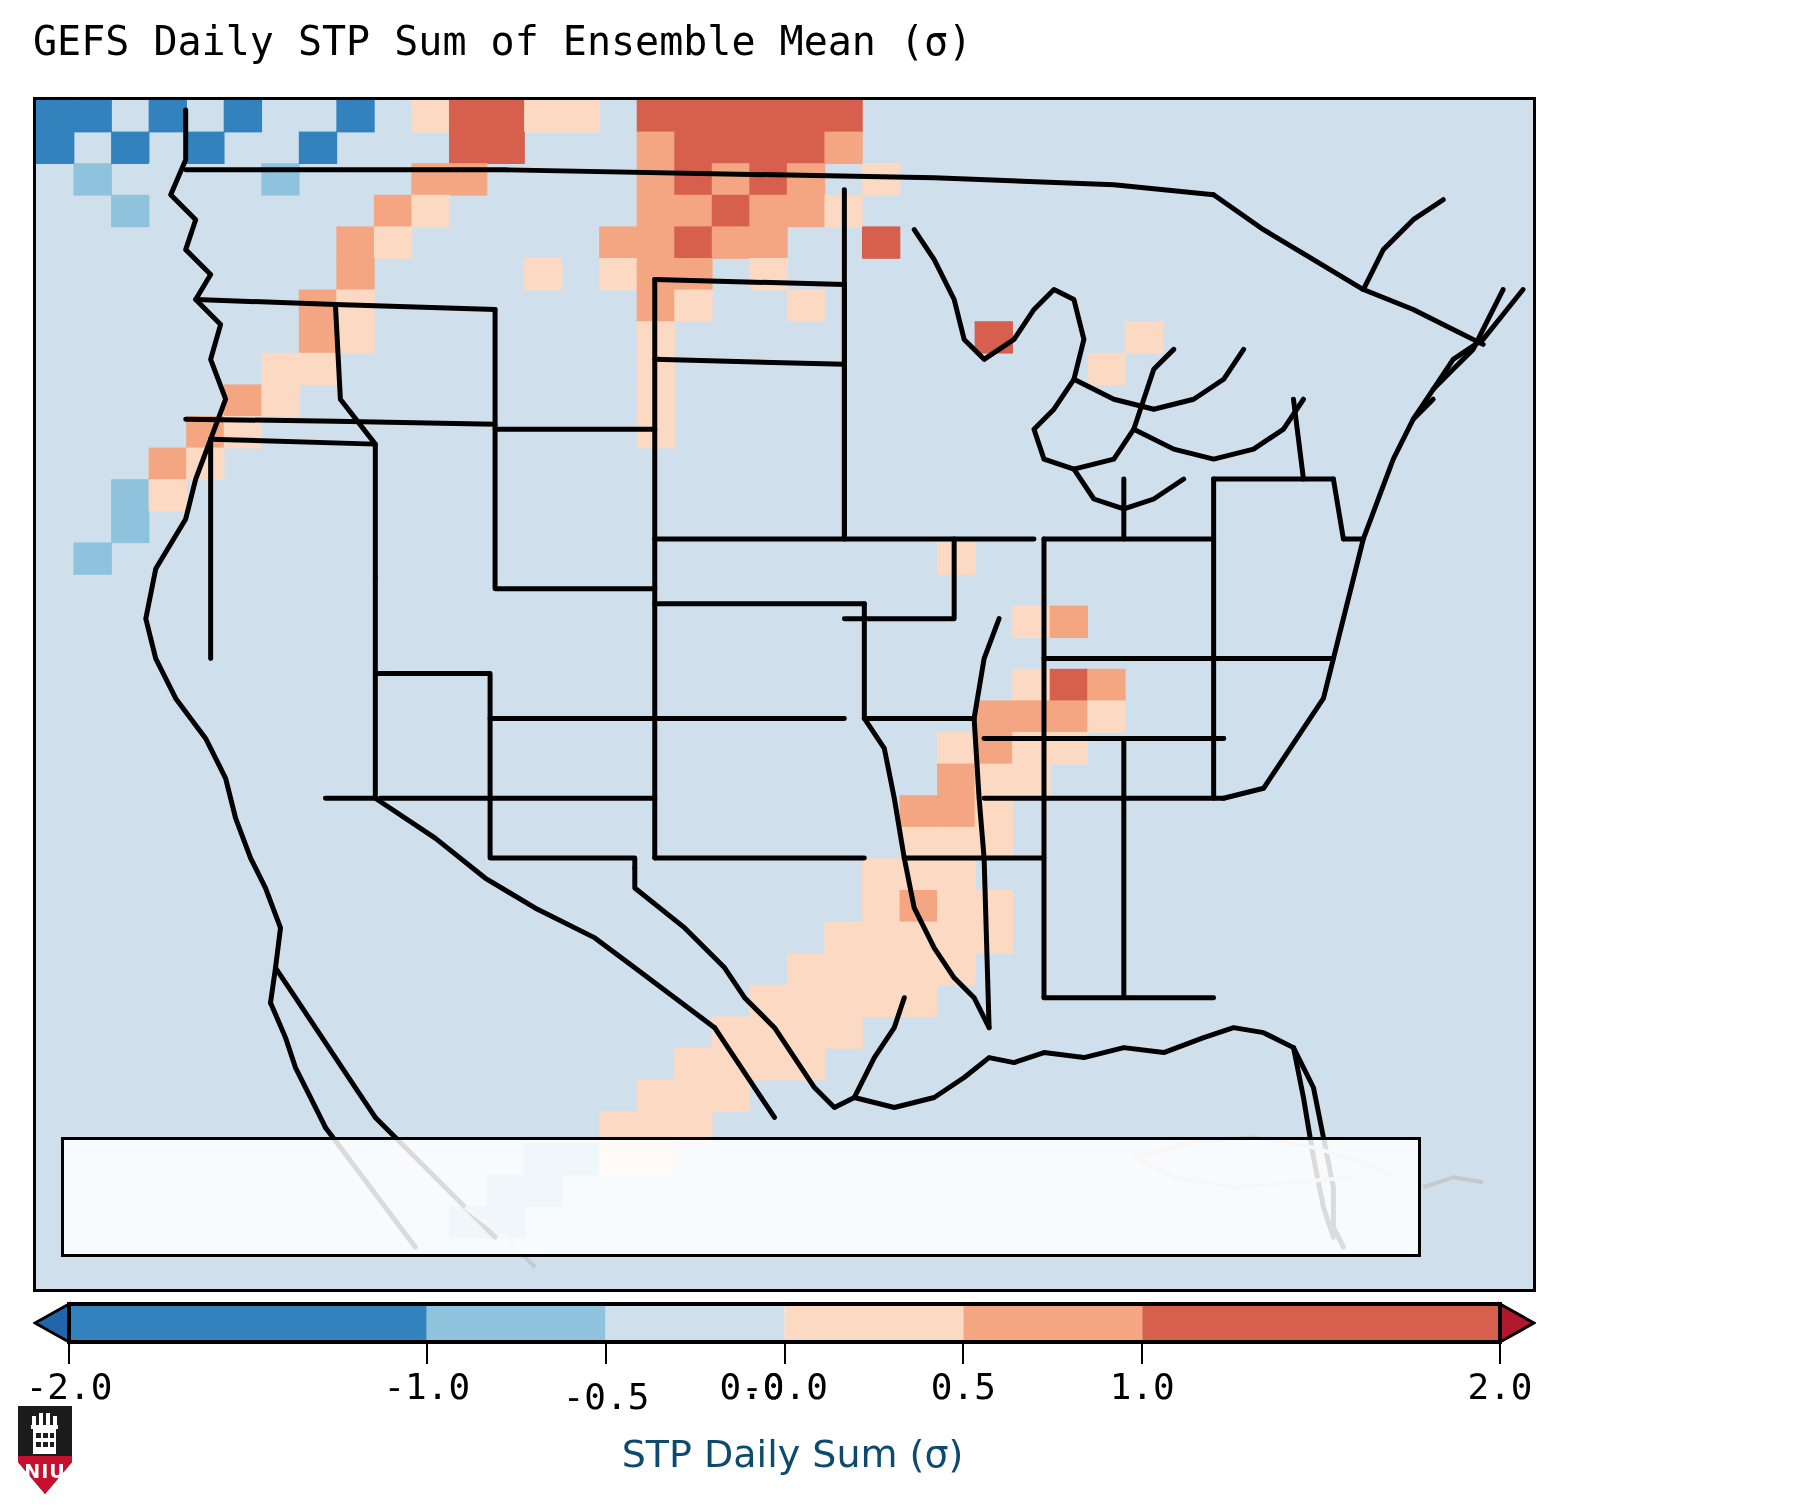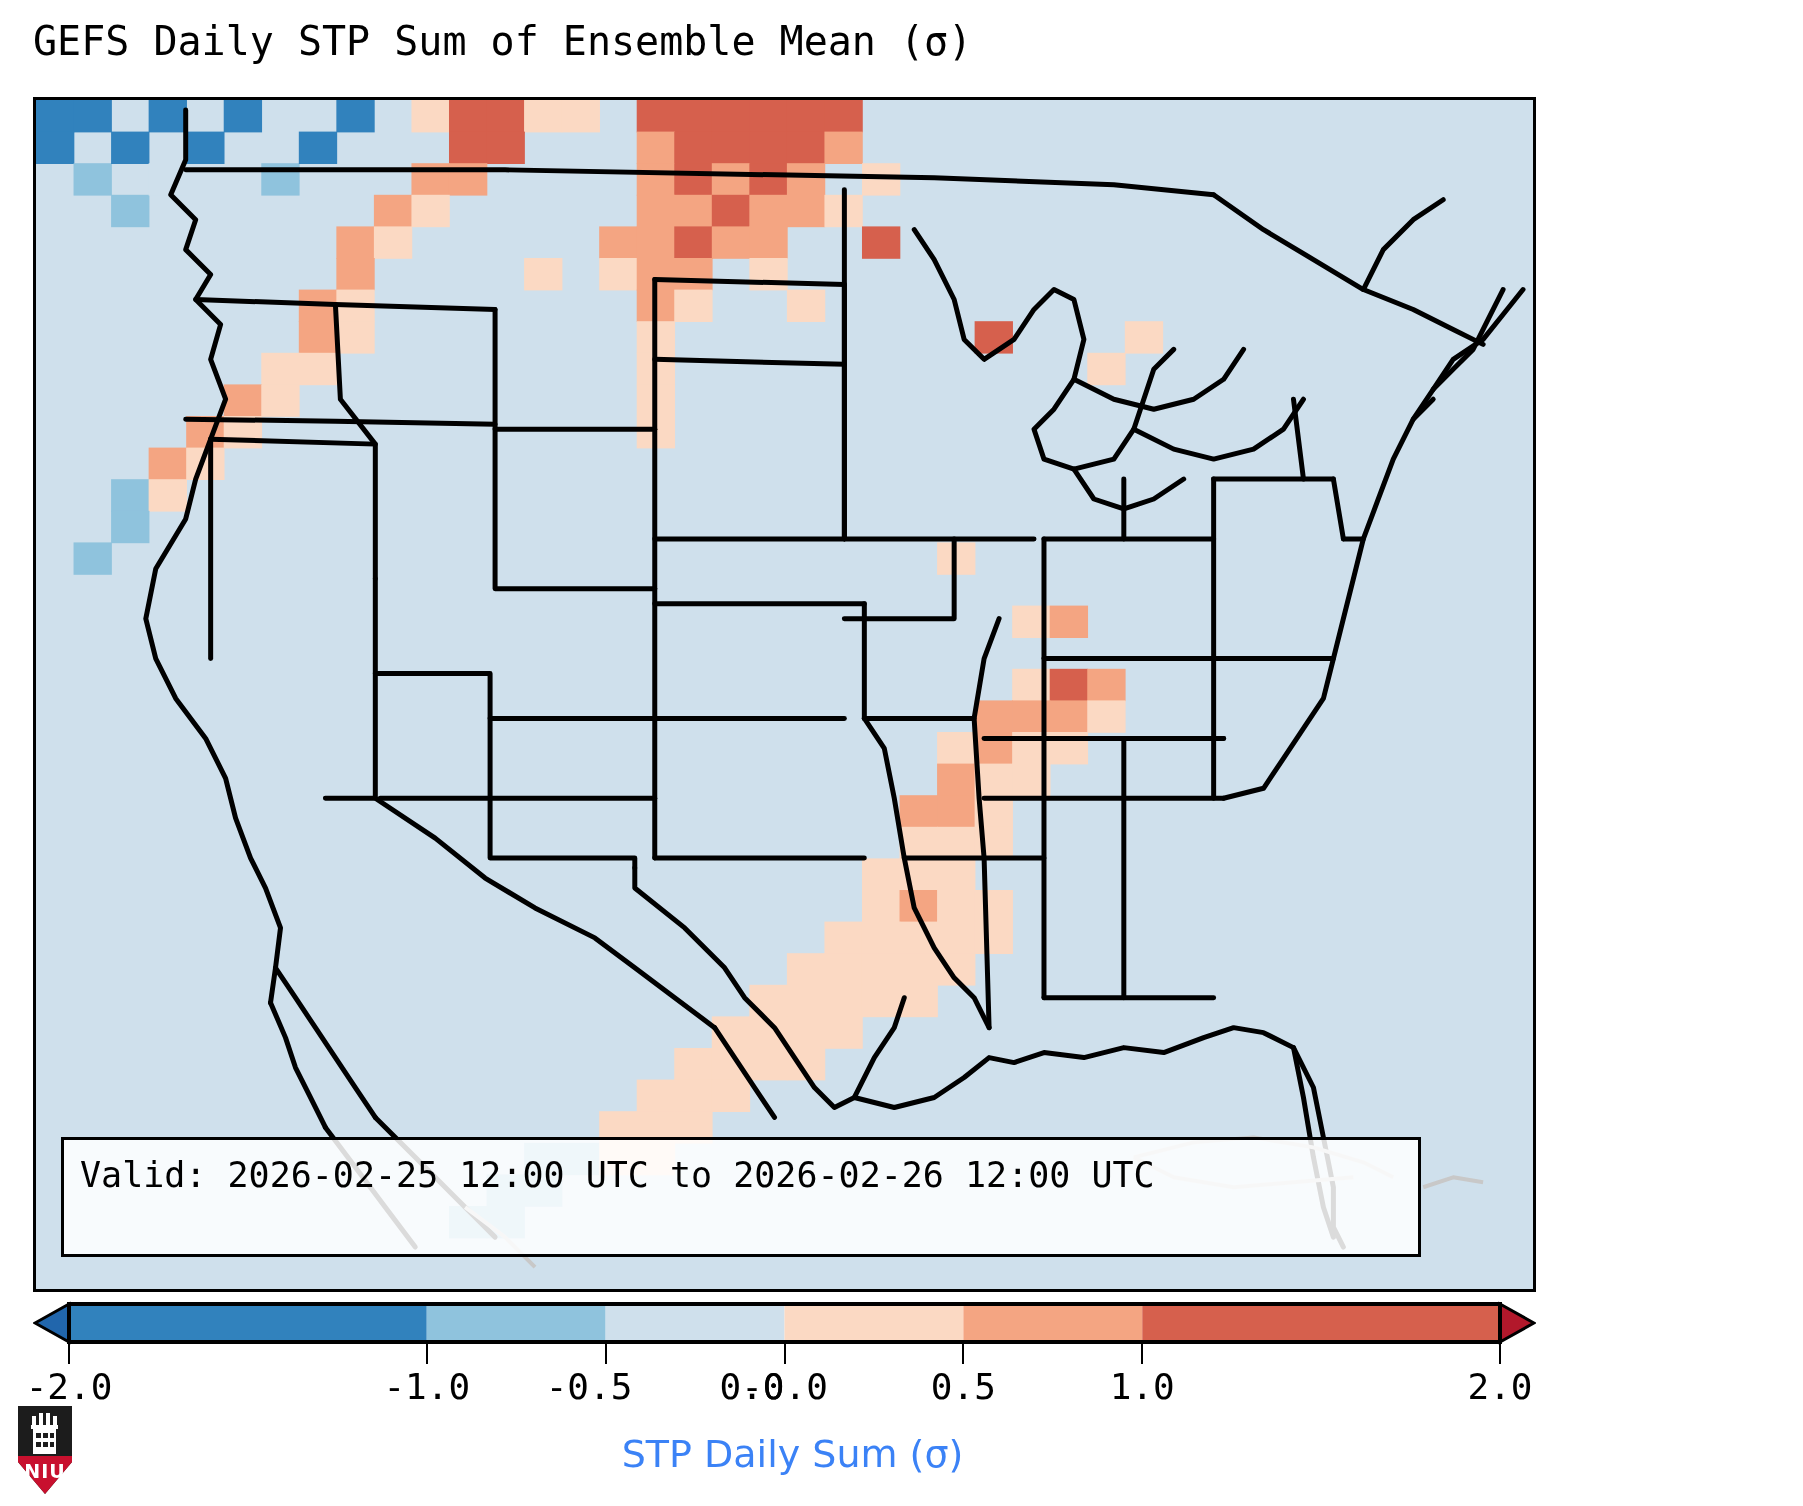--- a/index.html
+++ b/index.html
@@ -20,21 +20,21 @@
                 font-family:"DejaVu Sans Mono","Liberation Mono",monospace;}
 
   #cbar-wrap{position:absolute;left:33px;top:1300px;width:1503px;height:46px;}
   #cbar-svg{position:absolute;left:0;top:0;}
   #cbar-ticks{position:absolute;left:33px;top:1344px;width:1503px;height:70px;}
   .ctick{position:absolute;top:0;width:2px;height:20px;background:#000;}
   .clab{position:absolute;top:22px;transform:translateX(-50%);font-size:36px;color:#000;
         white-space:nowrap;font-family:"DejaVu Sans Mono","Liberation Mono",monospace;}
 
   #cbar-label{position:absolute;left:0;top:1432px;width:1585px;text-align:center;
-              font-size:38px;color:#3b82f6;font-family:"DejaVu Sans","Liberation Sans",sans-serif;}
+              font-size:38px;color:#0c4a6e;font-family:"DejaVu Sans","Liberation Sans",sans-serif;}
 
   #niu-logo{position:absolute;left:14px;top:1404px;width:62px;height:92px;}
 </style>
 </head>
 <body>
 
 <div id="title">GEFS Daily STP Sum of Ensemble Mean (σ)</div>
 
 <div id="map-frame">
   <svg id="map-canvas" viewBox="0 0 1500 1192" preserveAspectRatio="none">
@@ -314,21 +314,20 @@
     <g fill="none" stroke="#c8c8c8" stroke-width="4" stroke-linejoin="round">
       <path d="M1100 1060 L1160 1045 L1220 1040 L1280 1050 L1330 1065 L1360 1080"></path>
       <path d="M1100 1060 L1140 1080 L1200 1090 L1260 1085 L1320 1080"></path>
       <path d="M1390 1090 L1420 1080 L1450 1085"></path>
       <path d="M430 1110 L470 1140 L500 1170"></path>
     </g>
   </svg>
 </div>
 
 <div id="info-box">
-  <div>Valid: 2026-02-25 12:00 UTC to 2026-02-26 12:00 UTC</div>
 </div>
 
 <div id="cbar-wrap">
   <svg id="cbar-svg" width="1503" height="46" viewBox="0 0 1503 46">
     <g id="cbar-segments">
         <polygon points="36,4 36,42 2,23" fill="#2166ac" stroke="#000" stroke-width="3"></polygon>
         <rect x="36" y="4" width="357.75" height="38" fill="#3182bd"></rect>
         <rect x="393.75" y="4" width="178.875" height="38" fill="#8fc3dd"></rect>
         <rect x="572.625" y="4" width="178.875" height="38" fill="#cfe0ec"></rect>
         <rect x="751.5" y="4" width="0" height="38" fill="#f4f4f4"></rect>
@@ -339,21 +338,21 @@
         <rect x="36" y="4" width="1431" height="38" fill="none" stroke="#000" stroke-width="4"></rect>
       </g>
   </svg>
 </div>
 <div id="cbar-ticks">
     <div class="ctick" style="left: 35px;"></div>
     <div class="clab" style="left: 36px;">-2.0</div>
     <div class="ctick" style="left: 392.75px;"></div>
     <div class="clab" style="left: 393.75px;">-1.0</div>
     <div class="ctick" style="left: 571.625px;"></div>
-    <div class="clab" style="left: 556px;">-0.5</div>
+    <div class="clab" style="left: 573px; margin-top: 10px;">-0.5</div>
     <div class="ctick" style="left: 750.5px;"></div>
     <div class="clab" style="left: 751.5px;">-0.0</div>
     <div class="ctick" style="left: 750.5px;"></div>
     <div class="clab" style="left: 719px;">0.0</div>
     <div class="ctick" style="left: 929.375px;"></div>
     <div class="clab" style="left: 930.375px;">0.5</div>
     <div class="ctick" style="left: 1108.25px;"></div>
     <div class="clab" style="left: 1109.25px; text-align: right;">1.0</div>
     <div class="ctick" style="left: 1466px;"></div>
     <div class="clab" style="left: 1467px;">2.0</div>

